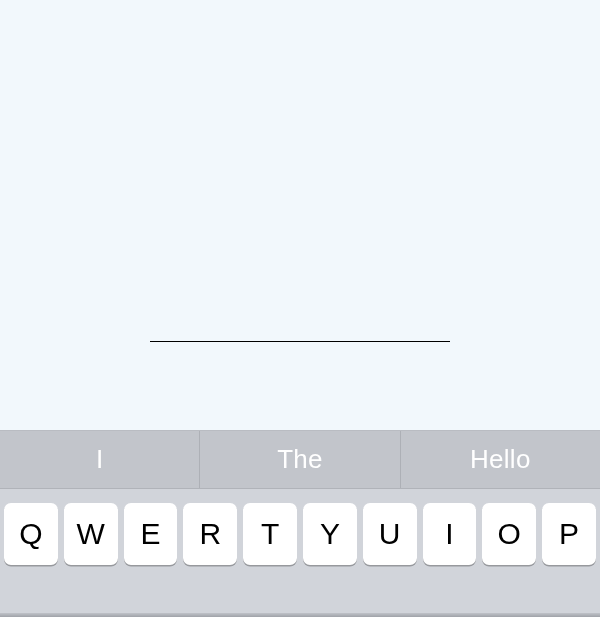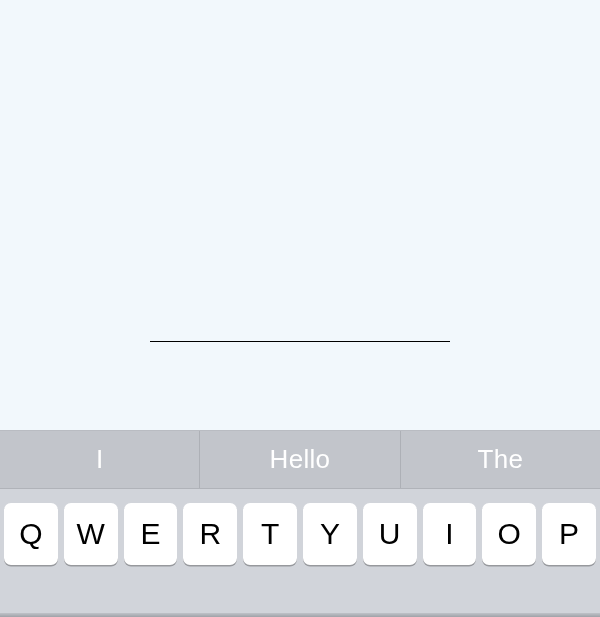--- a/index.html
+++ b/index.html
@@ -91,24 +91,24 @@
 <div class="content">
   <input class="input-line" type="text" value="" style="">
 </div>
 
 <div class="keyboard">
   <div class="suggestions">
     <div class="suggestion">
         <span>I</span>
       </div>
     <div class="suggestion">
-        <span>Hello</span>
+        <span>The</span>
       </div>
     <div class="suggestion">
-        <span>The</span>
+        <span>Hello</span>
       </div>
   </div>
   <div class="key-row">
     <div class="key">
         <span>Q</span>
       </div>
     <div class="key">
         <span>W</span>
       </div>
     <div class="key">

